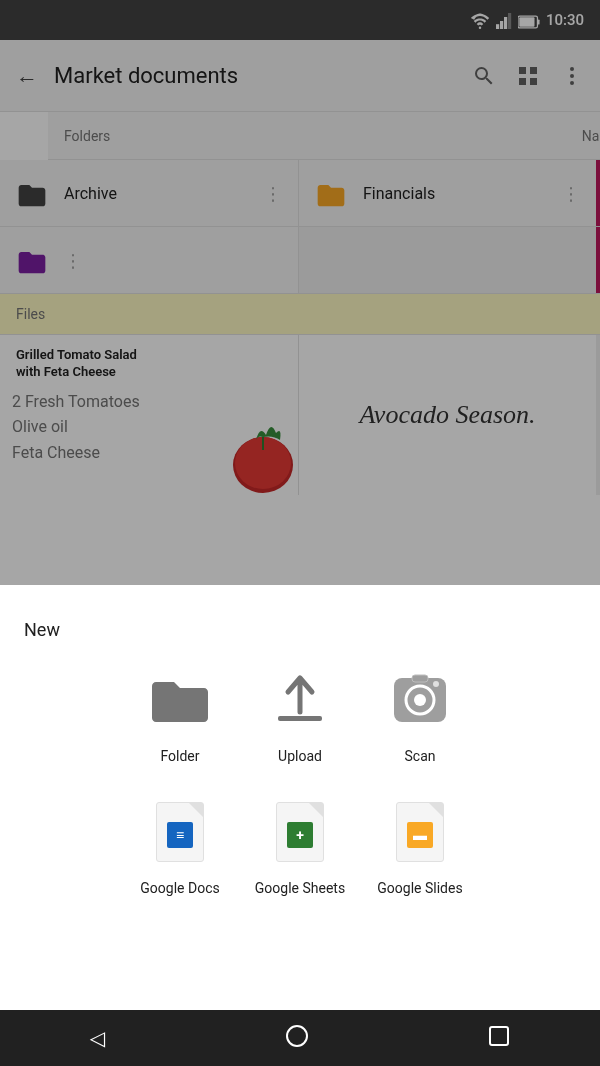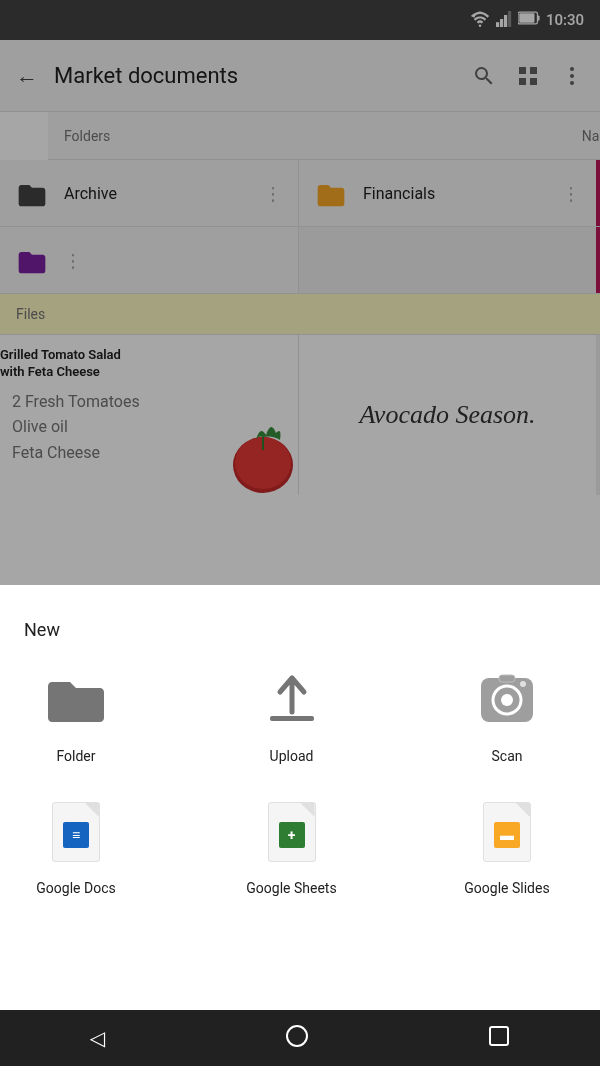--- a/index.html
+++ b/index.html
@@ -9,21 +9,21 @@
     .status-bar {
       width: 600px;
       height: 40px;
       background: #424242;
       display: flex;
       align-items: center;
       justify-content: flex-end;
       padding: 0 16px;
       gap: 8px;
     }
-    .status-icons { display: flex; align-items: flex-start; gap: 6px; }
+    .status-icons { display: flex; align-items: flex-end; gap: 6px; }
     .status-time { color: #fff; font-size: 15px; font-weight: 500; }
 
     
     .app-bar {
       width: 600px;
       height: 72px;
       background: #f5f5f5;
       display: flex;
       align-items: center;
       padding: 0 16px;
@@ -82,21 +82,21 @@
       height: 160px;
       background: #fff;
       overflow: hidden;
       position: relative;
     }
     .file-thumb + .file-thumb { border-left: 1px solid #e0e0e0; }
     .file-thumb-title {
       font-size: 13px;
       color: #212121;
       font-weight: 600;
-      padding: 12px 0 8px;
+      padding: 12px 16px 8px;
       line-height: 1.3;
     }
     .file-thumb-subtitle { font-size: 16px; color: #757575; padding: 0 12px; line-height: 1.6; }
     .tomato-decoration {
       position: absolute;
       right: 0; bottom: 0;
       width: 90px; height: 90px;
     }
     .avocado-text {
       display: flex;
@@ -117,36 +117,36 @@
       top: 0; left: 0; right: 0;
       height: 585px;
       background: rgba(0,0,0,0.35);
       z-index: 5;
     }
 
     
     .bottom-sheet {
       position: absolute;
       bottom: 56px;
-      left: 0; right: 17px;
+      left: 0; right: 0;
       height: 415px;
       background: #fff;
       z-index: 10;
       border-radius: 2px 2px 0 0;
       padding: 24px 0 0;
     }
     .sheet-title {
       font-size: 18px;
       color: #212121;
       padding: 0 24px 24px;
       font-weight: 400;
     }
     .sheet-items {
       display: flex;
-      justify-content: space-between;
+      justify-content: center;
       padding: 0 16px;
       margin-bottom: 32px;
     }
     .sheet-item {
       display: flex;
       flex-direction: column;
       align-items: center;
       gap: 12px;
       cursor: pointer;
       width: 120px;

